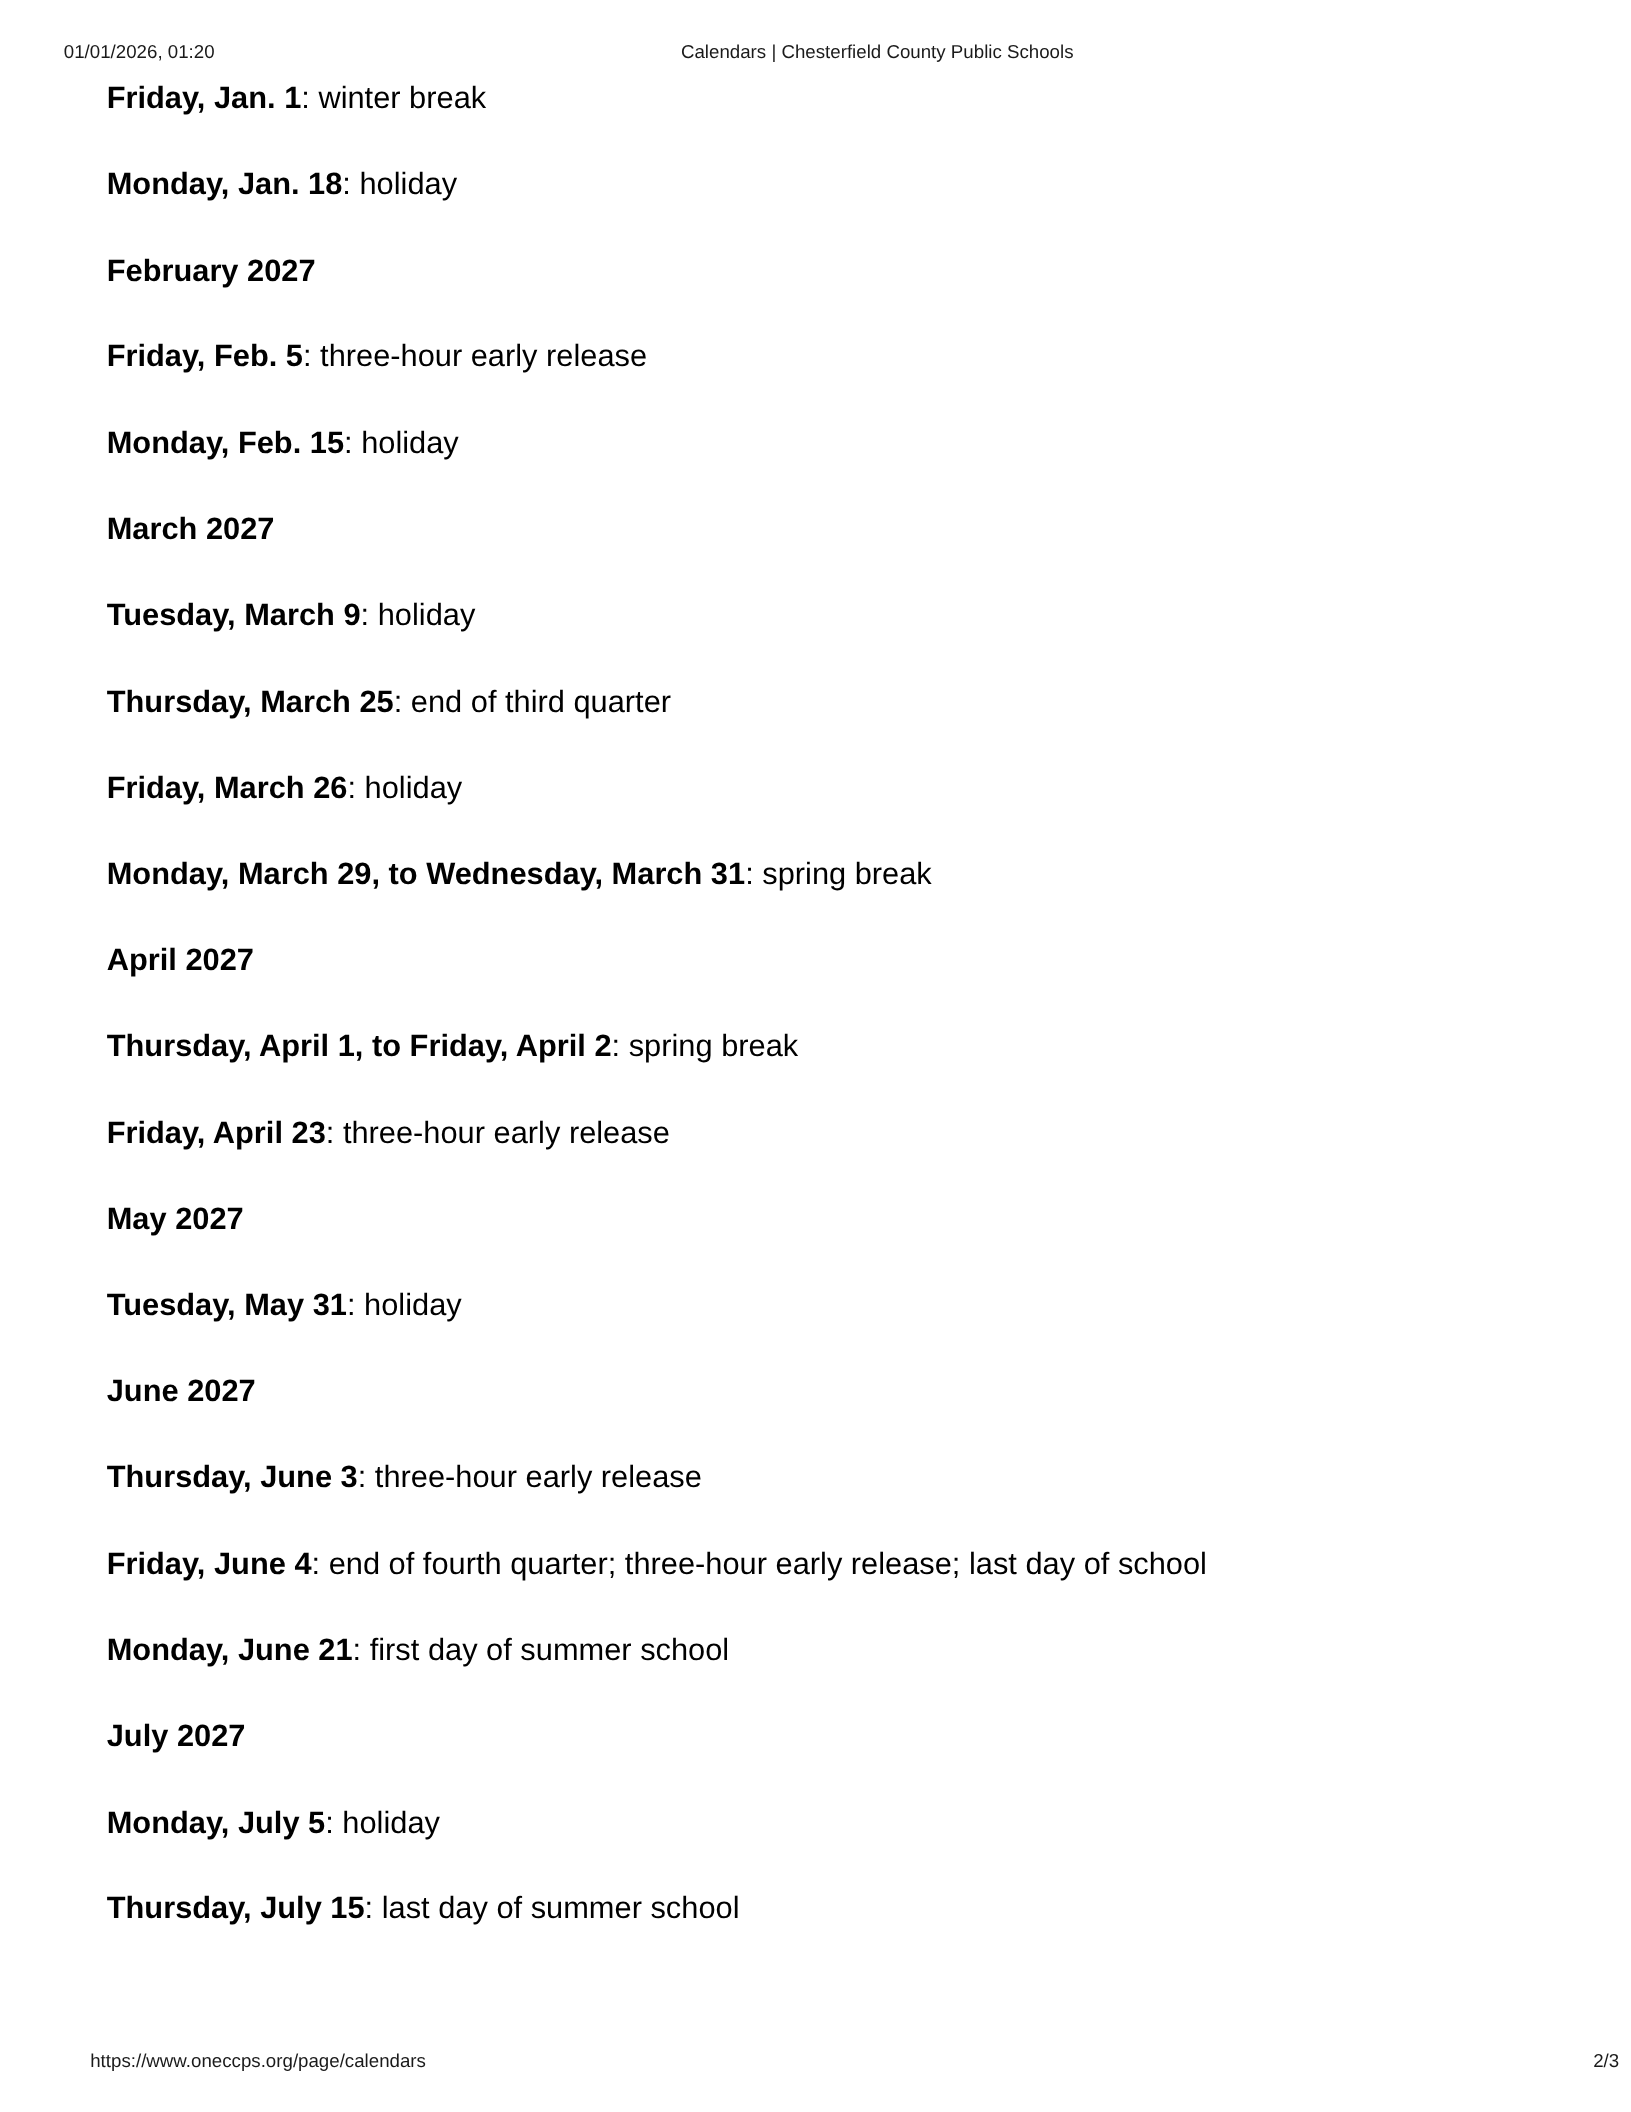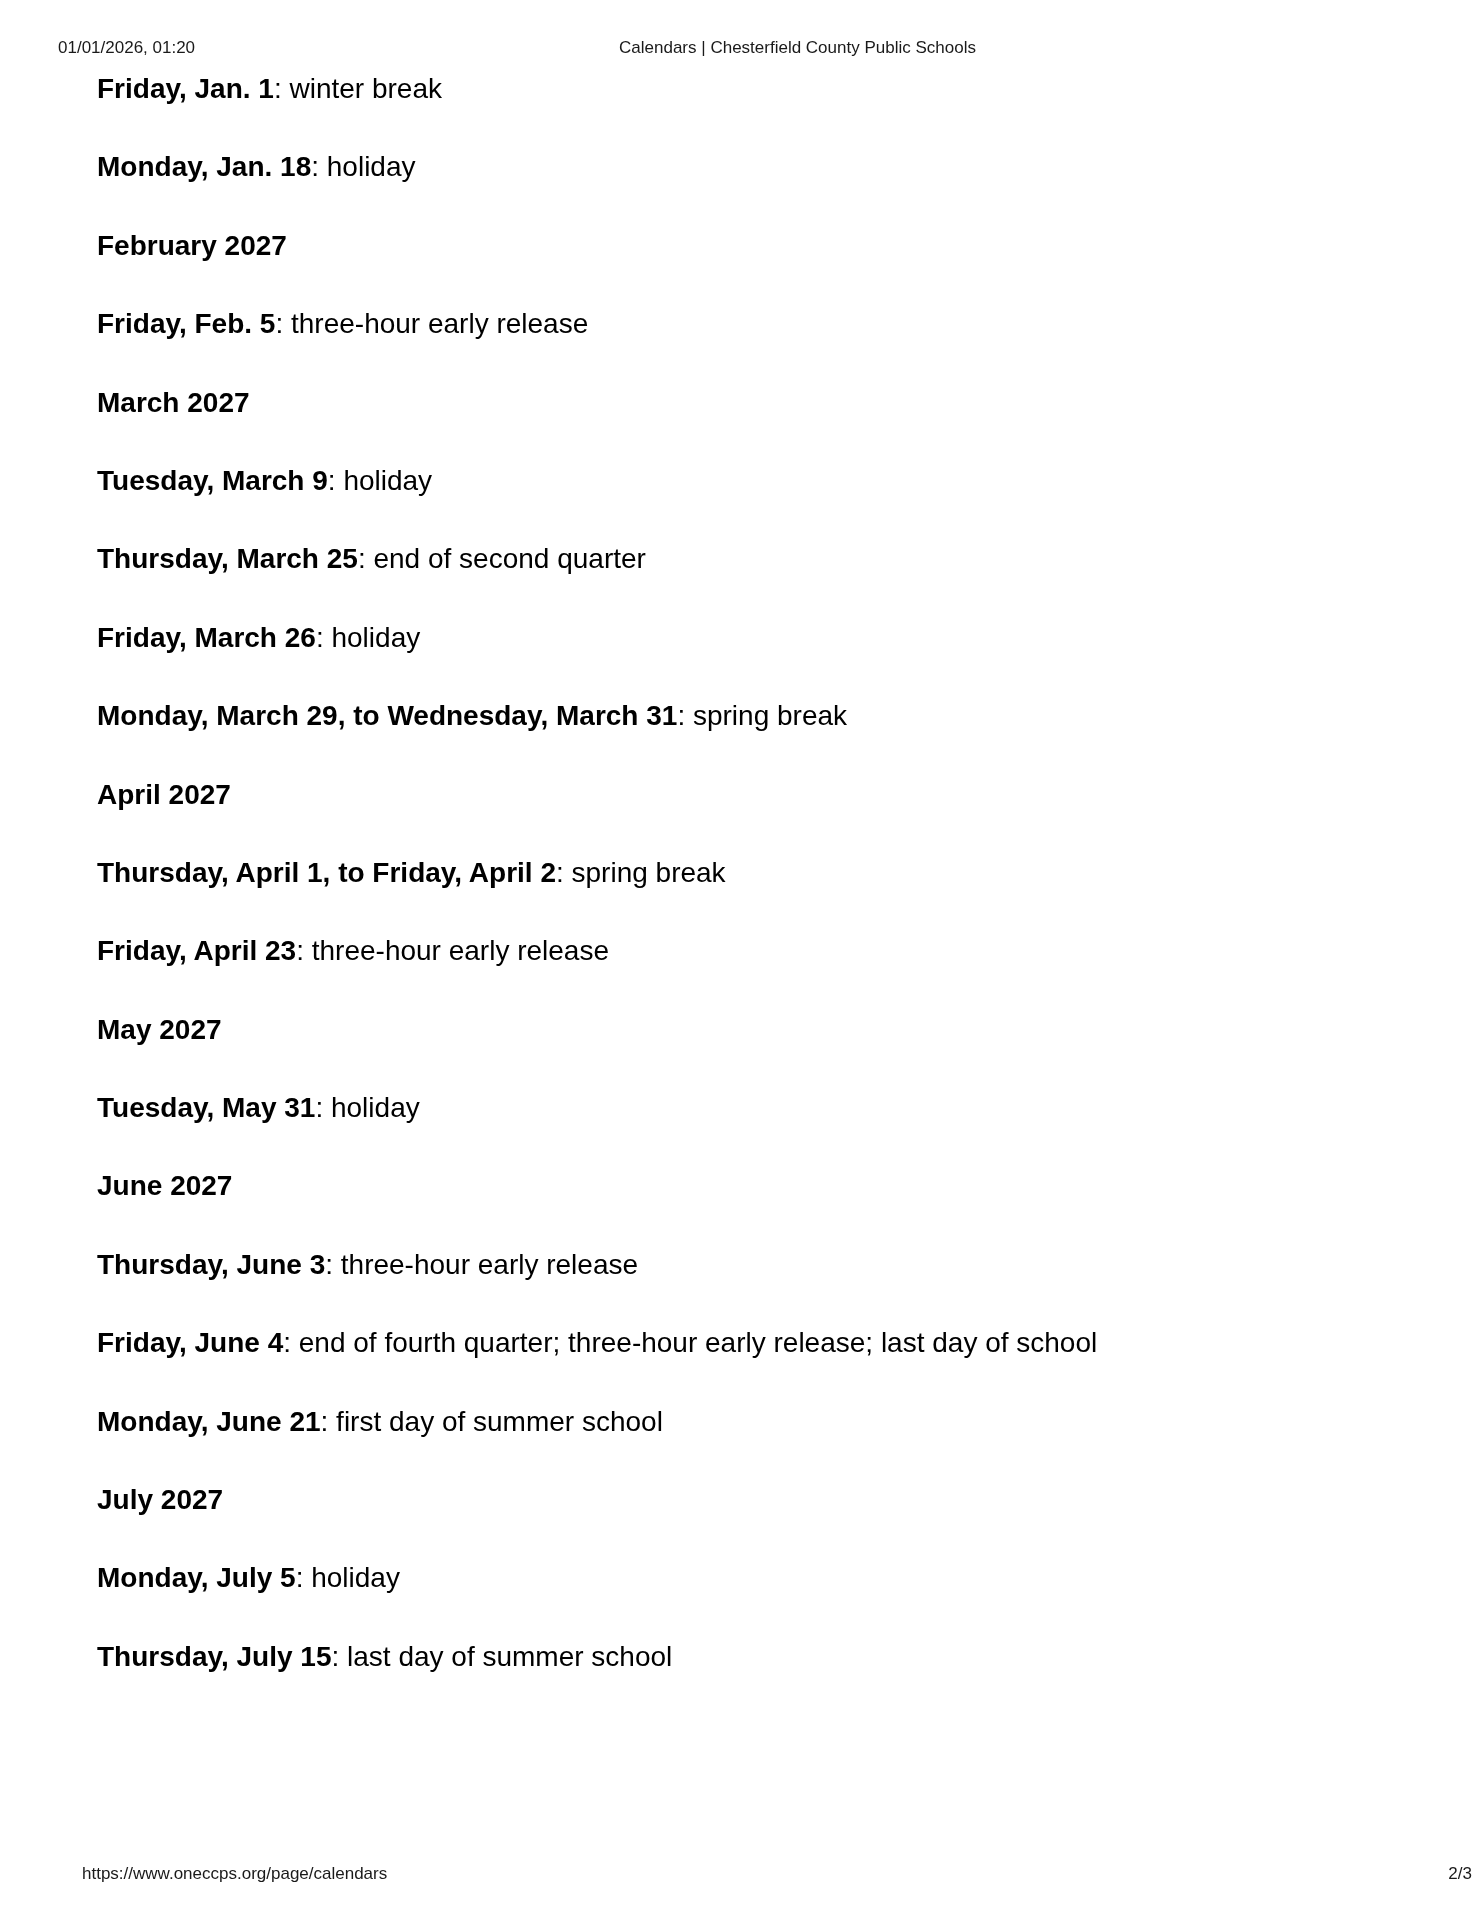--- a/index.html
+++ b/index.html
@@ -74,23 +74,24 @@
 <div class="print-header">
   <span class="hdr-left">01/01/2026, 01:20</span>
   <span class="hdr-center">Calendars | Chesterfield County Public Schools</span>
 </div>
 
 <div class="content">
   <div class="entry"><span class="date">Friday, Jan. 1</span><span class="sep">:</span><span class="desc"> winter break</span></div>
   <div class="entry"><span class="date">Monday, Jan. 18</span><span class="sep">:</span><span class="desc"> holiday</span></div>
   <div class="entry month-heading"><span class="date">February 2027</span></div>
   <div class="entry"><span class="date">Friday, Feb. 5</span><span class="sep">:</span><span class="desc"> three-hour early release</span></div>
+  <div class="entry"><span class="date">Monday, Feb. 15</span><span class="sep">:</span><span class="desc"> holiday</span></div>
   <div class="entry month-heading"><span class="date">March 2027</span></div>
   <div class="entry"><span class="date">Tuesday, March 9</span><span class="sep">:</span><span class="desc"> holiday</span></div>
-  <div class="entry"><span class="date">Thursday, March 25</span><span class="sep">:</span><span class="desc"> end of second quarter</span></div>
+  <div class="entry"><span class="date">Thursday, March 25</span><span class="sep">:</span><span class="desc"> end of third quarter</span></div>
   <div class="entry"><span class="date">Friday, March 26</span><span class="sep">:</span><span class="desc"> holiday</span></div>
   <div class="entry"><span class="date">Monday, March 29, to Wednesday, March 31</span><span class="sep">:</span><span class="desc"> spring break</span></div>
   <div class="entry month-heading"><span class="date">April 2027</span></div>
   <div class="entry"><span class="date">Thursday, April 1, to Friday, April 2</span><span class="sep">:</span><span class="desc"> spring break</span></div>
   <div class="entry"><span class="date">Friday, April 23</span><span class="sep">:</span><span class="desc"> three-hour early release</span></div>
   <div class="entry month-heading"><span class="date">May 2027</span></div>
   <div class="entry"><span class="date">Tuesday, May 31</span><span class="sep">:</span><span class="desc"> holiday</span></div>
   <div class="entry month-heading"><span class="date">June 2027</span></div>
   <div class="entry"><span class="date">Thursday, June 3</span><span class="sep">:</span><span class="desc"> three-hour early release</span></div>
   <div class="entry"><span class="date">Friday, June 4</span><span class="sep">:</span><span class="desc"> end of fourth quarter; three-hour early release; last day of school</span></div>

